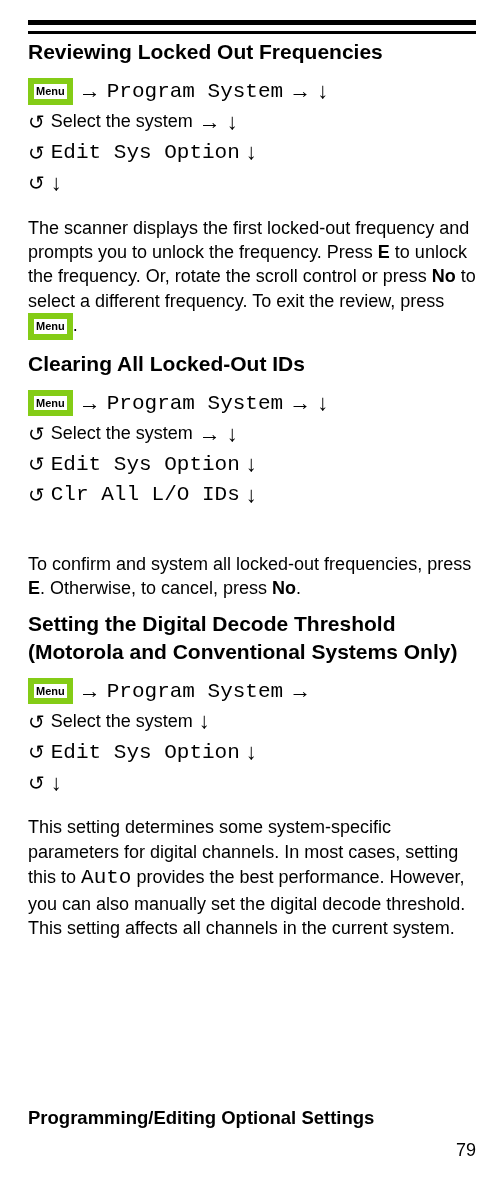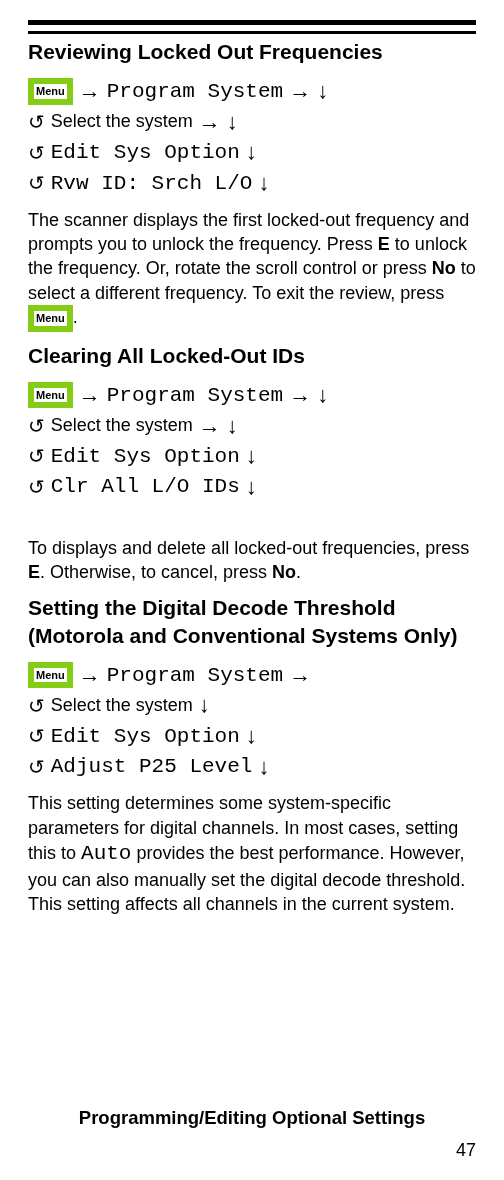--- a/index.html
+++ b/index.html
@@ -61,33 +61,32 @@
     }
     .arrow-down {
       font-size: 22px;
       font-weight: bold;
     }
     .rotate-icon {
       font-size: 20px;
       display: inline-block;
     }
     p {
-      margin-top: 10px;
+      margin-top: 18px;
       margin-bottom: 10px;
       font-size: 18px;
       line-height: 1.35;
     }
     .footer-title {
       position: absolute;
       bottom: 50px;
       left: 28px;
       right: 28px;
       font-weight: bold;
       font-size: 18.5px;
-      text-align: center;
     }
     .page-num {
       position: absolute;
       bottom: 18px;
       right: 28px;
       font-size: 18px;
     }
   </style>
 </head>
 <body>
@@ -110,21 +109,20 @@
   <span class="arrow-right">→</span>
   <span class="arrow-down">↓</span>
 </div>
 <div class="nav-line">
   <span class="rotate-icon">↺</span>
   <span class="mono">Edit Sys Option</span>
   <span class="arrow-down">↓</span>
 </div>
 <div class="nav-line">
   <span class="rotate-icon">↺</span>
-  <span class="mono">Rvw ID: Srch L/O</span>
   <span class="arrow-down">↓</span>
 </div>
 
 <p>
   <span>The scanner displays the first locked-out frequency and prompts you to unlock the frequency. Press </span><b>E</b><span> to unlock the frequency. Or, rotate the scroll control or press </span><b>No</b><span> to select a different frequency. To exit the review, press </span><span class="menu-box">Menu</span><span>.</span>
 </p>
 
 <h2>Clearing All Locked-Out IDs</h2>
 
 <div class="nav-line">
@@ -146,21 +144,21 @@
   <span class="arrow-down">↓</span>
 </div>
 <div class="nav-line">
   <span class="rotate-icon">↺</span>
   <span class="mono">Clr All L/O IDs</span>
   <span class="arrow-down">↓</span>
 </div>
 
 <p>
   <br>
-  <span>To displays and delete all locked-out frequencies, press </span><b>E</b><span>. Otherwise, to cancel, press </span><b>No</b><span>.</span>
+  <span>To confirm and system all locked-out frequencies, press </span><b>E</b><span>. Otherwise, to cancel, press </span><b>No</b><span>.</span>
 </p>
 
 <h2>Setting the Digital Decode Threshold (Motorola and Conventional Systems Only)</h2>
 
 <div class="nav-line">
   <span class="menu-box">Menu</span>
   <span class="arrow-right">→</span>
   <span class="mono">Program System</span>
   <span class="arrow-right">→</span>
 </div>
@@ -169,22 +167,21 @@
   <span>Select the system</span>
   <span class="arrow-down">↓</span>
 </div>
 <div class="nav-line">
   <span class="rotate-icon">↺</span>
   <span class="mono">Edit Sys Option</span>
   <span class="arrow-down">↓</span>
 </div>
 <div class="nav-line">
   <span class="rotate-icon">↺</span>
-  <span class="mono">Adjust P25 Level</span>
   <span class="arrow-down">↓</span>
 </div>
 
 <p>
   <span>This setting determines some system-specific parameters for digital channels. In most cases, setting this to </span><span class="mono">Auto</span><span> provides the best performance. However, you can also manually set the digital decode threshold. This setting affects all channels in the current system.</span>
 </p>
 
 <div class="footer-title">Programming/Editing Optional Settings</div>
-<div class="page-num">47</div>
+<div class="page-num">79</div>
 
 </body></html>

